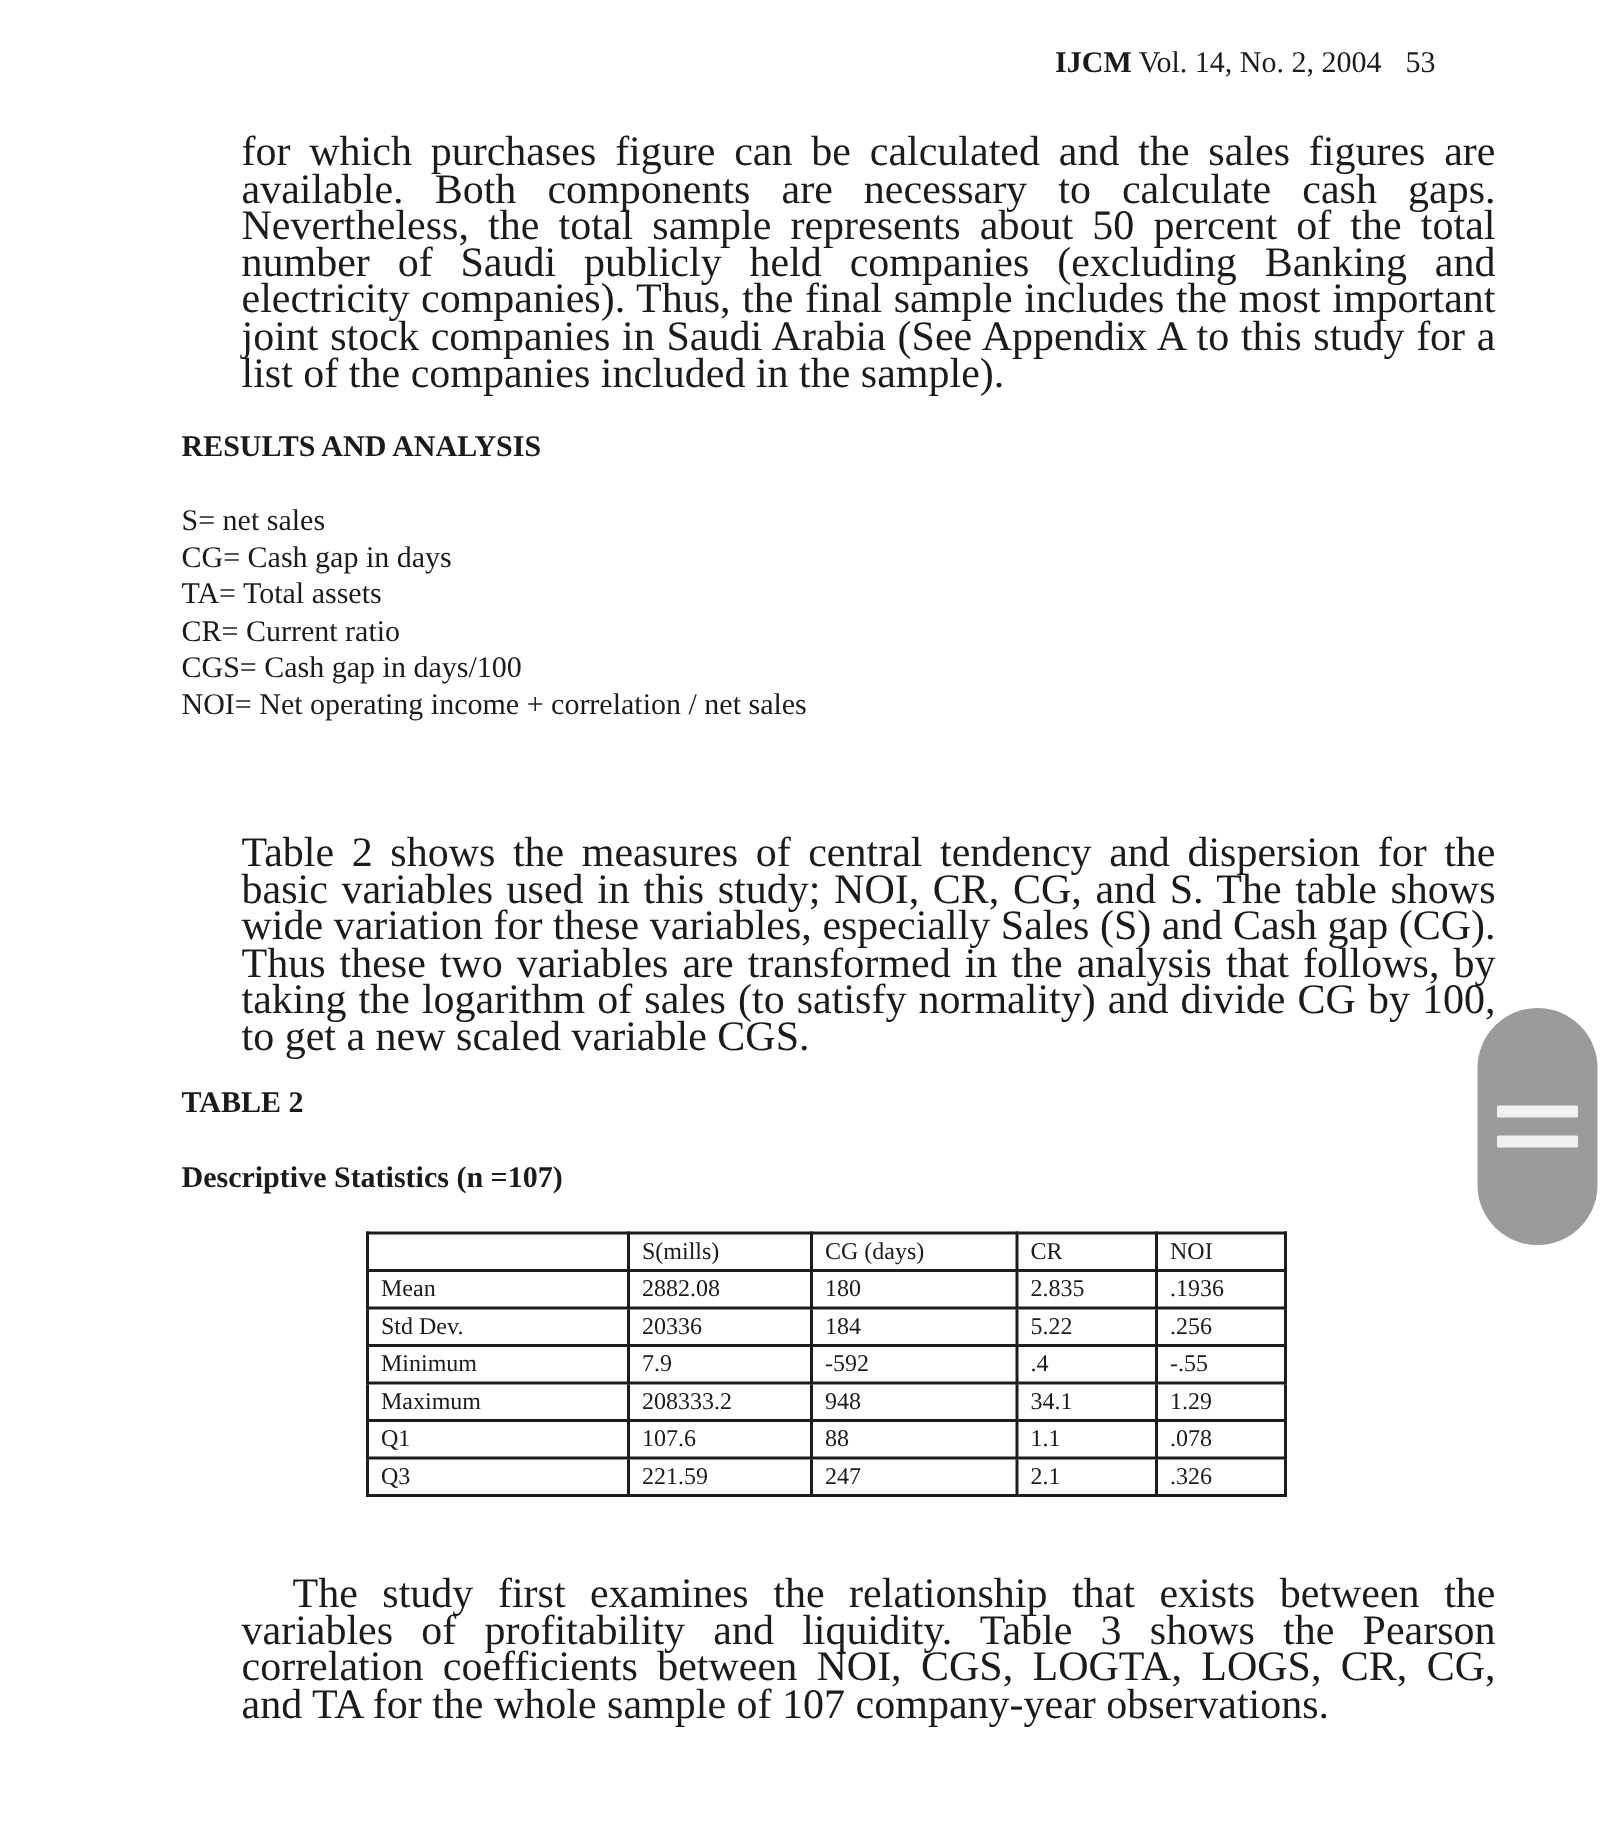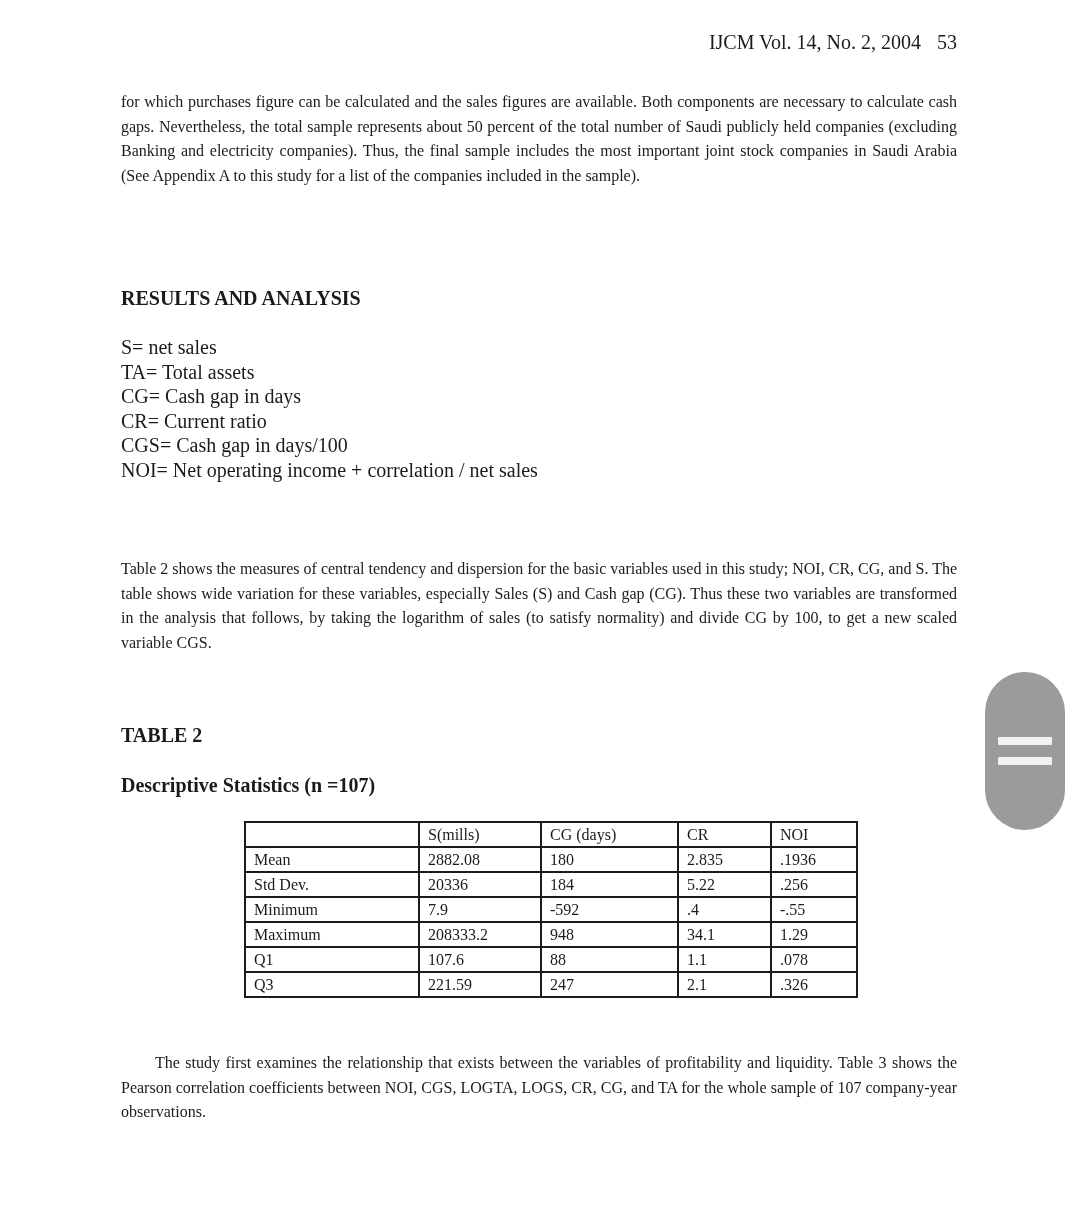--- a/index.html
+++ b/index.html
@@ -15,23 +15,24 @@
     font-family: "Liberation Serif", "DejaVu Serif", serif;
     color: #1b1b1b;
     overflow: hidden;
   }
   .col {
     position: absolute;
     left: 121px;
     width: 836px;
   }
   .body-text {
-    font-size: 16px;
+    font-size: 28px;
     line-height: 24.6px;
     text-align: justify;
+    margin-left: 40px;
   }
   .header-line {
     font-size: 20px;
     text-align: right;
   }
   .header-line .pgnum { margin-left: 16px; text-align: right; }
   .section-heading, .table-title, .table-subtitle {
     font-size: 20px;
     font-weight: bold;
     line-height: 24.6px;
@@ -82,31 +83,31 @@
   }
   .grip.g1 { top: 65px; }
   .grip.g2 { top: 85px; }
 </style>
 </head>
 <body>
 
 <div class="page">
 
   <div class="col header-line" style="top:31px;">
-    <span style="font-weight:normal;">IJCM</span><span> Vol. 14, No. 2, 2004</span><span class="pgnum">53</span>
+    <span style="font-weight:bold;">IJCM</span><span> Vol. 14, No. 2, 2004</span><span class="pgnum">53</span>
   </div>
 
   <div class="col body-text" style="top:90px;">for which purchases figure can be calculated and the sales figures are available. Both components are necessary to calculate cash gaps. Nevertheless, the total sample represents about 50 percent of the total number of Saudi publicly held companies (excluding Banking and electricity companies). Thus, the final sample includes the most important joint stock companies in Saudi Arabia (See Appendix A to this study for a list of the companies included in the sample).</div>
 
   <div class="col section-heading" style="top:286px;">RESULTS AND ANALYSIS</div>
 
   <div class="col notations" style="top:335px;">
     <div>S= net sales</div>
+    <div>CG= Cash gap in days</div>
     <div>TA= Total assets</div>
-    <div>CG= Cash gap in days</div>
     <div>CR= Current ratio</div>
     <div>CGS= Cash gap in days/100</div>
     <div>NOI= Net operating income + correlation / net sales</div>
   </div>
 
   <div class="col body-text" style="top:557px;">Table 2 shows the measures of central tendency and dispersion for the basic variables used in this study; NOI, CR, CG, and S. The table shows wide variation for these variables, especially Sales (S) and Cash gap (CG). Thus these two variables are transformed in the analysis that follows, by taking the logarithm of sales (to satisfy normality) and divide CG by 100, to get a new scaled variable CGS.</div>
 
   <div class="col table-title" style="top:723px;">TABLE 2</div>
   <div class="col table-subtitle" style="top:773px;">Descriptive Statistics (n =107)</div>
 

